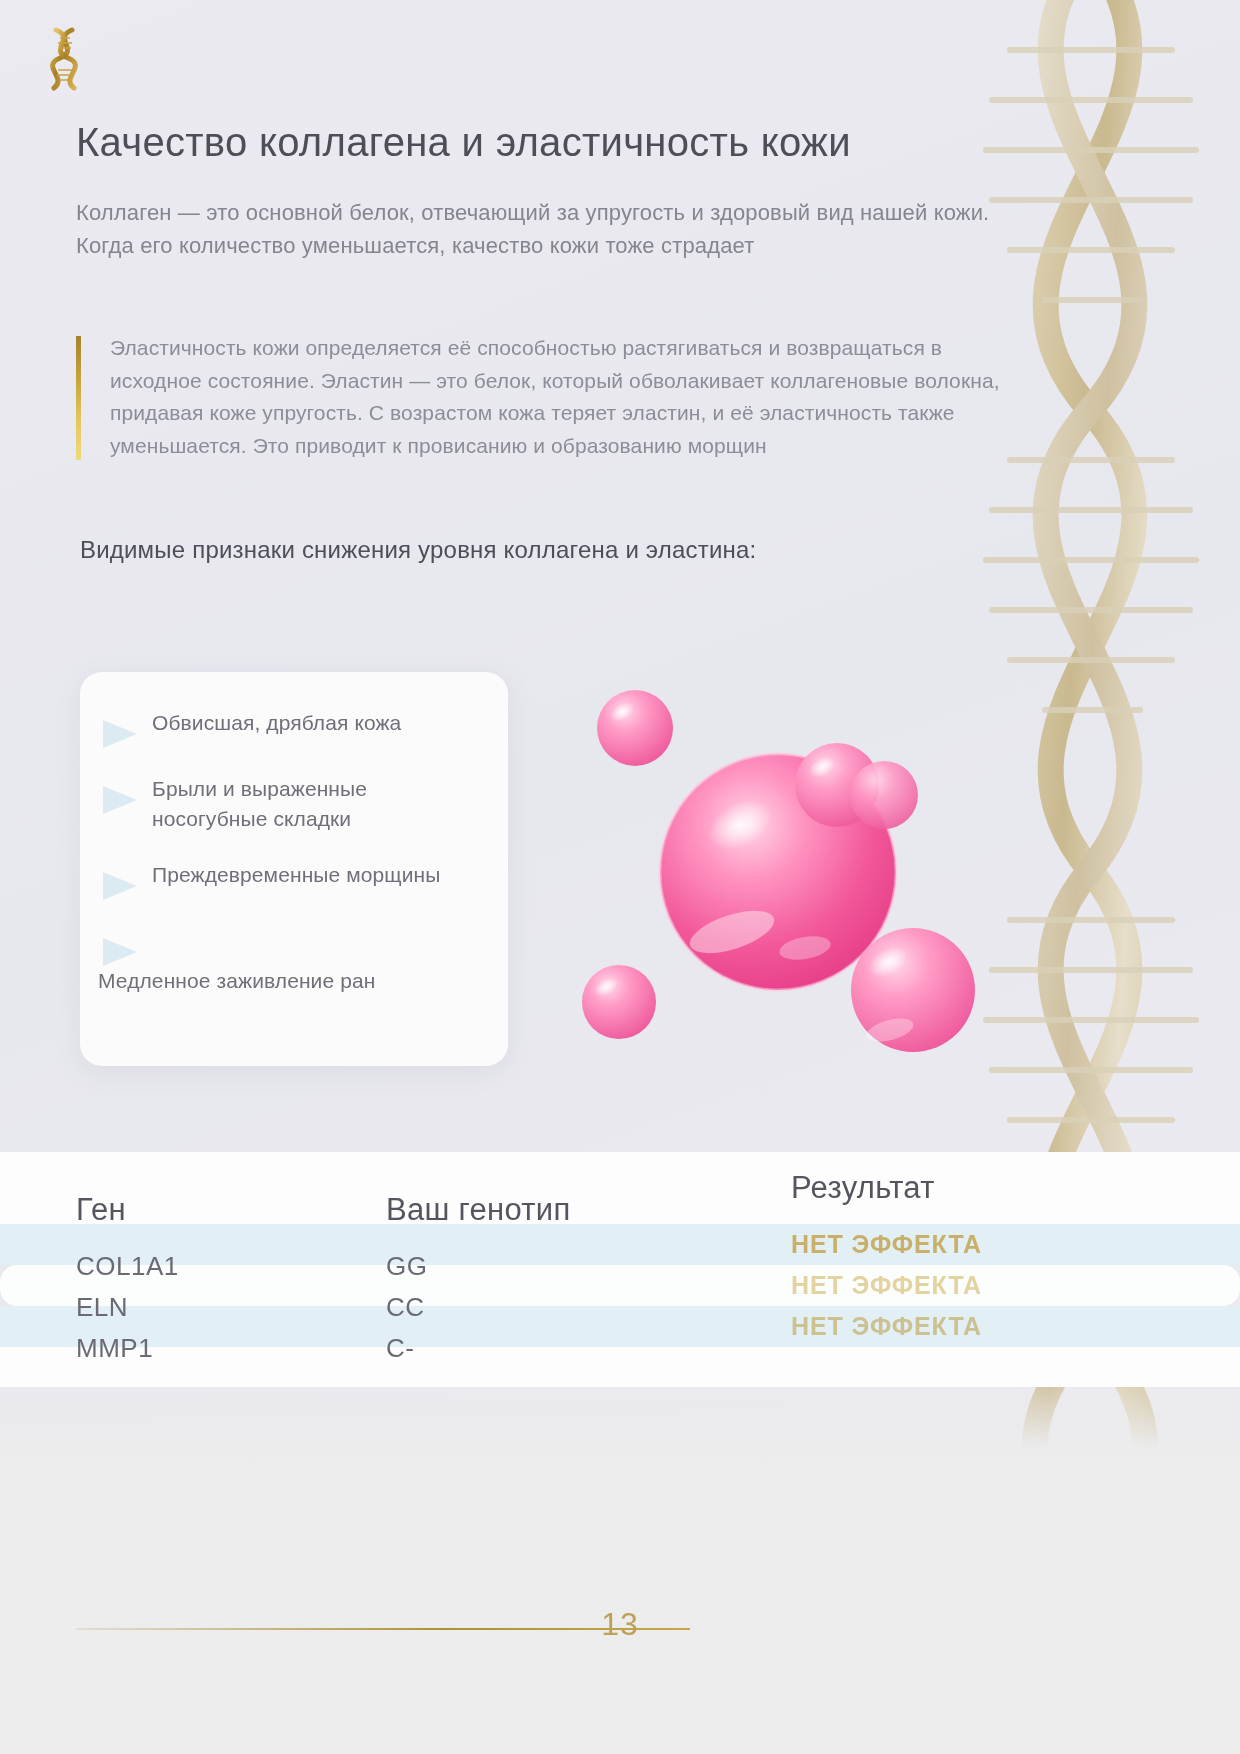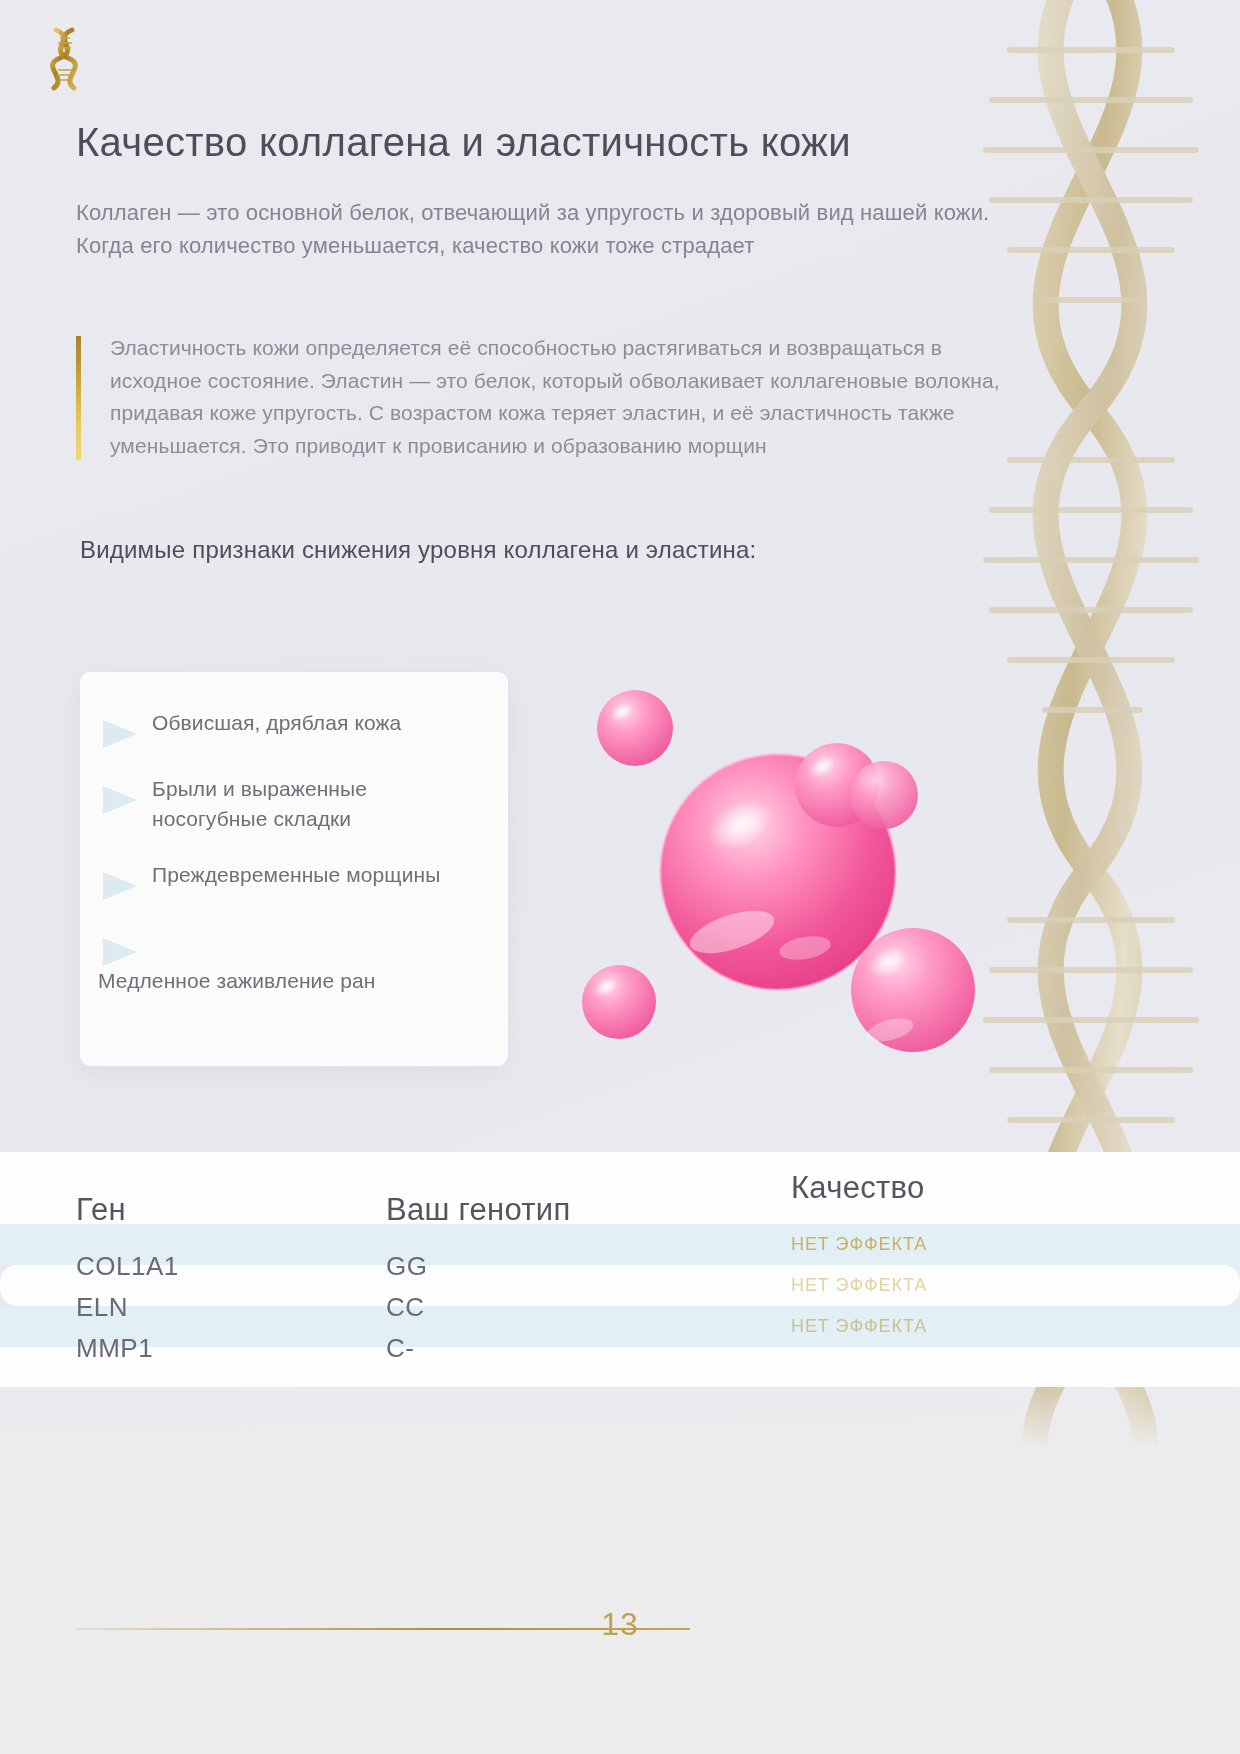--- a/index.html
+++ b/index.html
@@ -103,21 +103,21 @@
     letter-spacing: 0.2px;
   }
 
   
   .signs-card {
     position: absolute;
     left: 80px; top: 672px;
     width: 428px;
     height: 394px;
     background: rgba(252,252,253,0.94);
-    border-radius: 11px;
+    border-radius: 22px;
     box-shadow: 0 6px 26px rgba(120,120,140,0.10);
     padding: 36px 26px 26px 18px;
   }
   .sign-item {
     display: flex;
     align-items: flex-start;
     margin-bottom: 26px;
   }
   .sign-item:last-child { margin-bottom: 0; flex-direction: column; }
   .sign-arrow {
@@ -182,22 +182,22 @@
 
   .trow .cell-gene,
   .trow .cell-genotype {
     font-size: 26px;
     font-weight: 300;
     color: #6a6a74;
     letter-spacing: 0.5px;
     margin-top: 44px;
   }
   .trow .cell-result {
-    font-size: 18px;
-    font-weight: 400;
+    font-size: 25px;
+    font-weight: 700;
     letter-spacing: 0.9px;
   }
 
   
   .footer-rule {
     position: absolute;
     left: 76px; top: 1628px;
     width: 614px; height: 2px;
     background: linear-gradient(90deg, rgba(176,143,55,0.15) 0%, #b08f37 60%, #c9a64a 100%);
   }
@@ -378,21 +378,21 @@
       <span class="sign-text">Медленное заживление ран</span>
     </div>
 
   </div>
 
   <div class="table">
 
     <div class="trow header">
       <div class="cell-gene">Ген</div>
       <div class="cell-genotype">Ваш генотип</div>
-      <div class="cell-result">Качество</div>
+      <div class="cell-result">Результат</div>
     </div>
 
     <div class="trow odd">
       <div class="cell-gene">COL1A1</div>
       <div class="cell-genotype">GG</div>
       <div class="cell-result" style="color:#c8b06a">НЕТ ЭФФЕКТА</div>
     </div>
 
     <div class="trow even">
       <div class="cell-gene">ELN</div>

